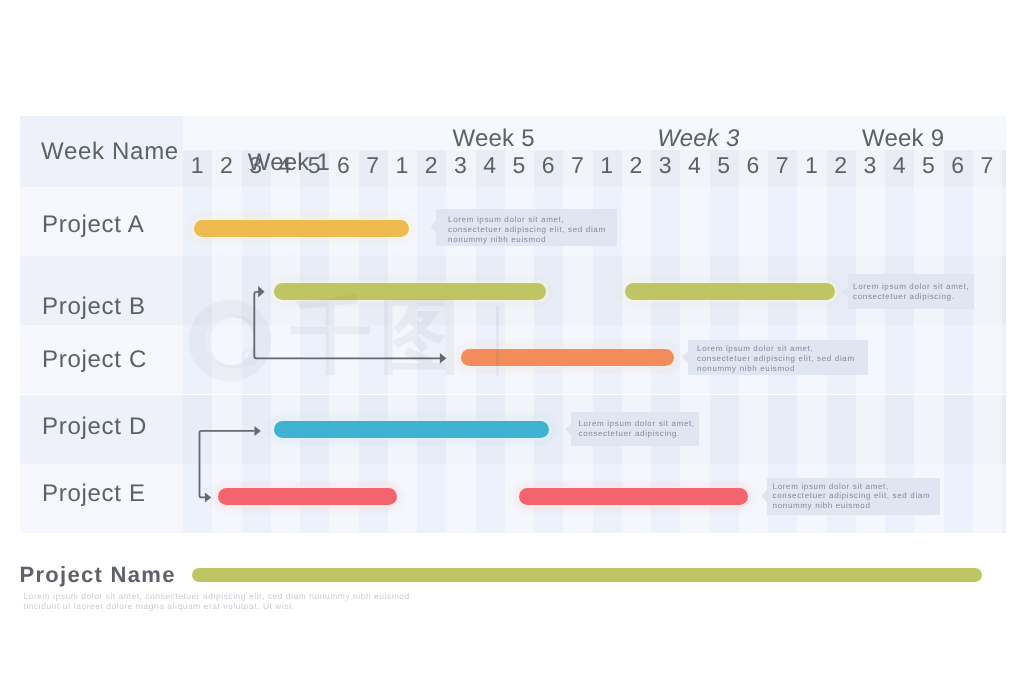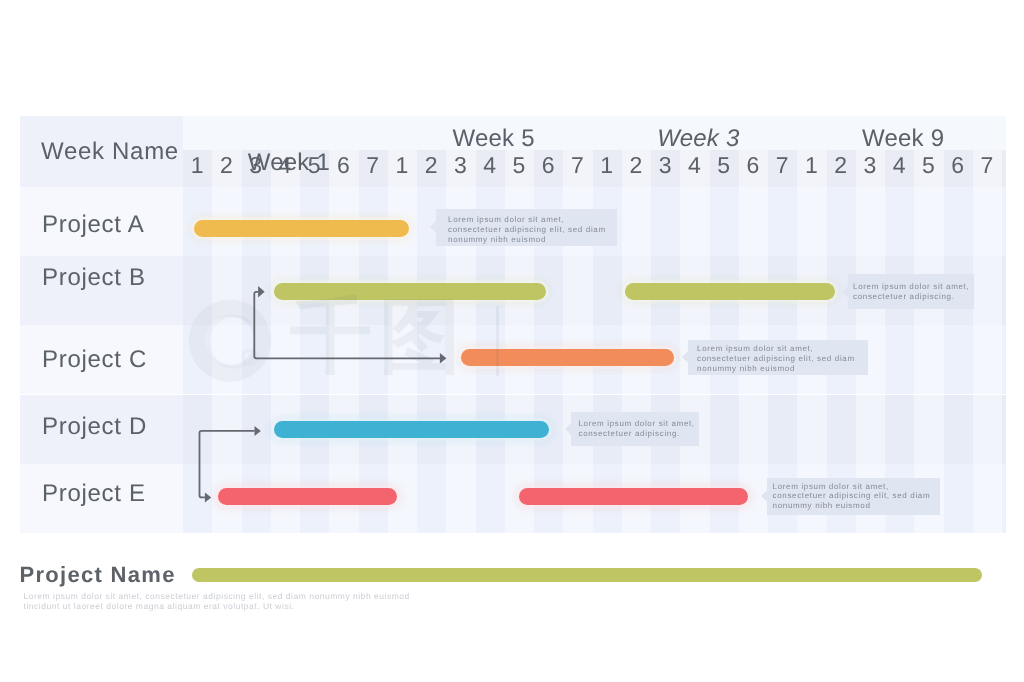--- a/index.html
+++ b/index.html
@@ -132,21 +132,21 @@
         <div class="daynum" style="left: 718.25px; width: 29.25px; top: 38px;">6</div>
         <div class="daynum" style="left: 747.5px; width: 29.25px; top: 38px;">7</div>
         <div class="daynum" style="left: 776.75px; width: 29.25px; top: 38px;">1</div>
         <div class="daynum" style="left: 806px; width: 29.25px; top: 38px;">2</div>
         <div class="daynum" style="left: 835.25px; width: 29.25px; top: 38px;">3</div>
         <div class="daynum" style="left: 864.5px; width: 29.25px; top: 38px;">4</div>
         <div class="daynum" style="left: 893.75px; width: 29.25px; top: 38px;">5</div>
         <div class="daynum" style="left: 923px; width: 29.25px; top: 38px;">6</div>
         <div class="daynum" style="left: 952.25px; width: 29.25px; top: 38px;">7</div>
         <div class="rowlabel" style="top: 97.2px;">Project A</div>
-        <div class="rowlabel" style="top: 150px; text-align: right;">Project B</div>
+        <div class="rowlabel" style="top: 179px; text-align: right;">Project B</div>
         <div class="rowlabel" style="top: 231.6px;">Project C</div>
         <div class="rowlabel" style="top: 298.8px;">Project D</div>
         <div class="rowlabel" style="top: 366px;">Project E</div>
       </div>
     <div id="bars">
         <div class="bar" style="left: 174.115px; width: 214.988px; top: 103.7px; height: 17px; background: rgb(240, 187, 78); box-shadow: rgba(240, 187, 78, 0.12) 0px 0px 7px 4px, rgba(255, 255, 255, 0.55) 0px 0px 3px 2.5px;"></div>
         <div class="bar" style="left: 253.675px; width: 272.025px; top: 167px; height: 17px; background: rgb(191, 197, 99); box-shadow: rgba(191, 197, 99, 0.12) 0px 0px 7px 4px, rgba(255, 255, 255, 0.55) 0px 0px 3px 2.5px;"></div>
         <div class="bar" style="left: 604.675px; width: 210.6px; top: 167px; height: 17px; background: rgb(191, 197, 99); box-shadow: rgba(191, 197, 99, 0.12) 0px 0px 7px 4px, rgba(255, 255, 255, 0.55) 0px 0px 3px 2.5px;"></div>
         <div class="bar" style="left: 440.875px; width: 213.525px; top: 233.4px; height: 17px; background: rgb(242, 140, 91); box-shadow: rgba(242, 140, 91, 0.12) 0px 0px 7px 4px, rgba(255, 255, 255, 0.55) 0px 0px 3px 2.5px;"></div>
         <div class="bar" style="left: 253.675px; width: 274.95px; top: 305.4px; height: 17px; background: rgb(63, 178, 212); box-shadow: rgba(63, 178, 212, 0.12) 0px 0px 7px 4px, rgba(255, 255, 255, 0.55) 0px 0px 3px 2.5px;"></div>

